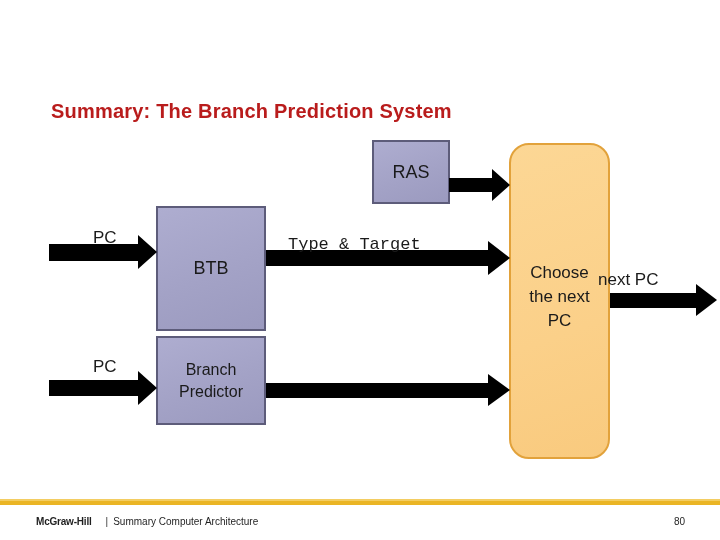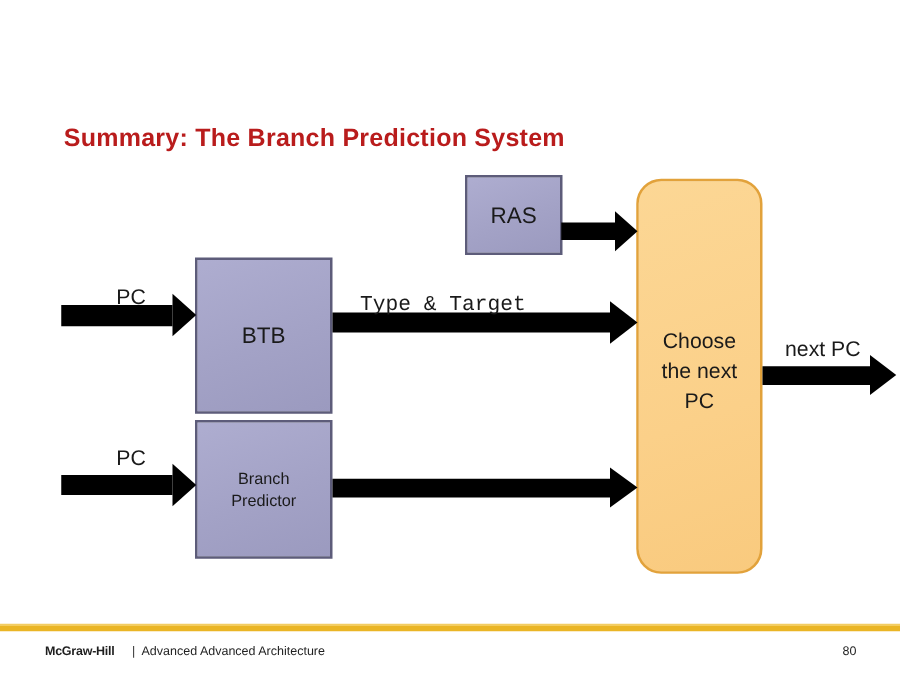--- a/index.html
+++ b/index.html
@@ -16,21 +16,21 @@
     position:absolute;box-sizing:border-box;
     display:flex;align-items:center;justify-content:center;text-align:center;
     color:#1a1a1a;
   }
   .box.purple{
     background:linear-gradient(160deg,#aeadd0 0%,#a3a2c6 55%,#9b9abf 100%);
     border:2px solid #5d5c7a;
   }
   .box-ras{left:372px;top:140px;width:78px;height:64px;font-size:18px;}
   .box-btb{left:156px;top:206px;width:110px;height:125px;font-size:18px;}
-  .box-bp{left:156px;top:336px;width:110px;height:111px;font-size:13px;line-height:1.35;padding:0 10px;}
+  .box-bp{left:156px;top:336px;width:110px;height:89px;font-size:16px;line-height:1.35;padding:0 10px;}
   .box-choose{
     left:509px;top:143px;width:101px;height:316px;
     background:linear-gradient(160deg,#fcd795 0%,#fbd089 60%,#f9ca7e 100%);
     border:2px solid #e2a23b;border-radius:20px;
     font-size:17px;line-height:1.4;padding:0 6px 8px 6px;
   }
   
   .arrow{position:absolute;}
   .arrow .bar{position:absolute;left:0;background:#000;}
   .arrow .head{position:absolute;width:0;height:0;border-style:solid;border-color:transparent;border-left-color:#000;border-right-width:0;}
@@ -101,25 +101,25 @@
     </div>
 
     <div class="arrow" style="left:610px;top:284px;width:107px;height:32px;">
       <div class="bar" style="top:9px;width:86px;height:15px;"></div>
       <div class="head" style="left:86px;top:0;border-top-width:16px;border-bottom-width:16px;border-left-width:21px;"></div>
     </div>
 
     <div class="lbl" style="left:93px;top:228px;">PC</div>
     <div class="lbl" style="left:93px;top:357px;">PC</div>
     <div class="lbl" style="left:288px;top:235px;font-family:Liberation Mono, monospace;">Type &amp; Target</div>
-    <div class="lbl" style="left:628px;top:270px;">next PC</div>
+    <div class="lbl" style="left:598px;top:270px;">next PC</div>
 
   </div>
 
   <div class="accent-bar"></div>
   <div class="footer">
     <span class="brand">McGraw-Hill</span>
     <span class="sep">|</span>
-    <span class="course">Advanced Advanced Architecture</span>
+    <span class="course">Summary Computer Architecture</span>
   </div>
   <div class="page-number">80</div>
 
 </div>
 
 </body></html>

